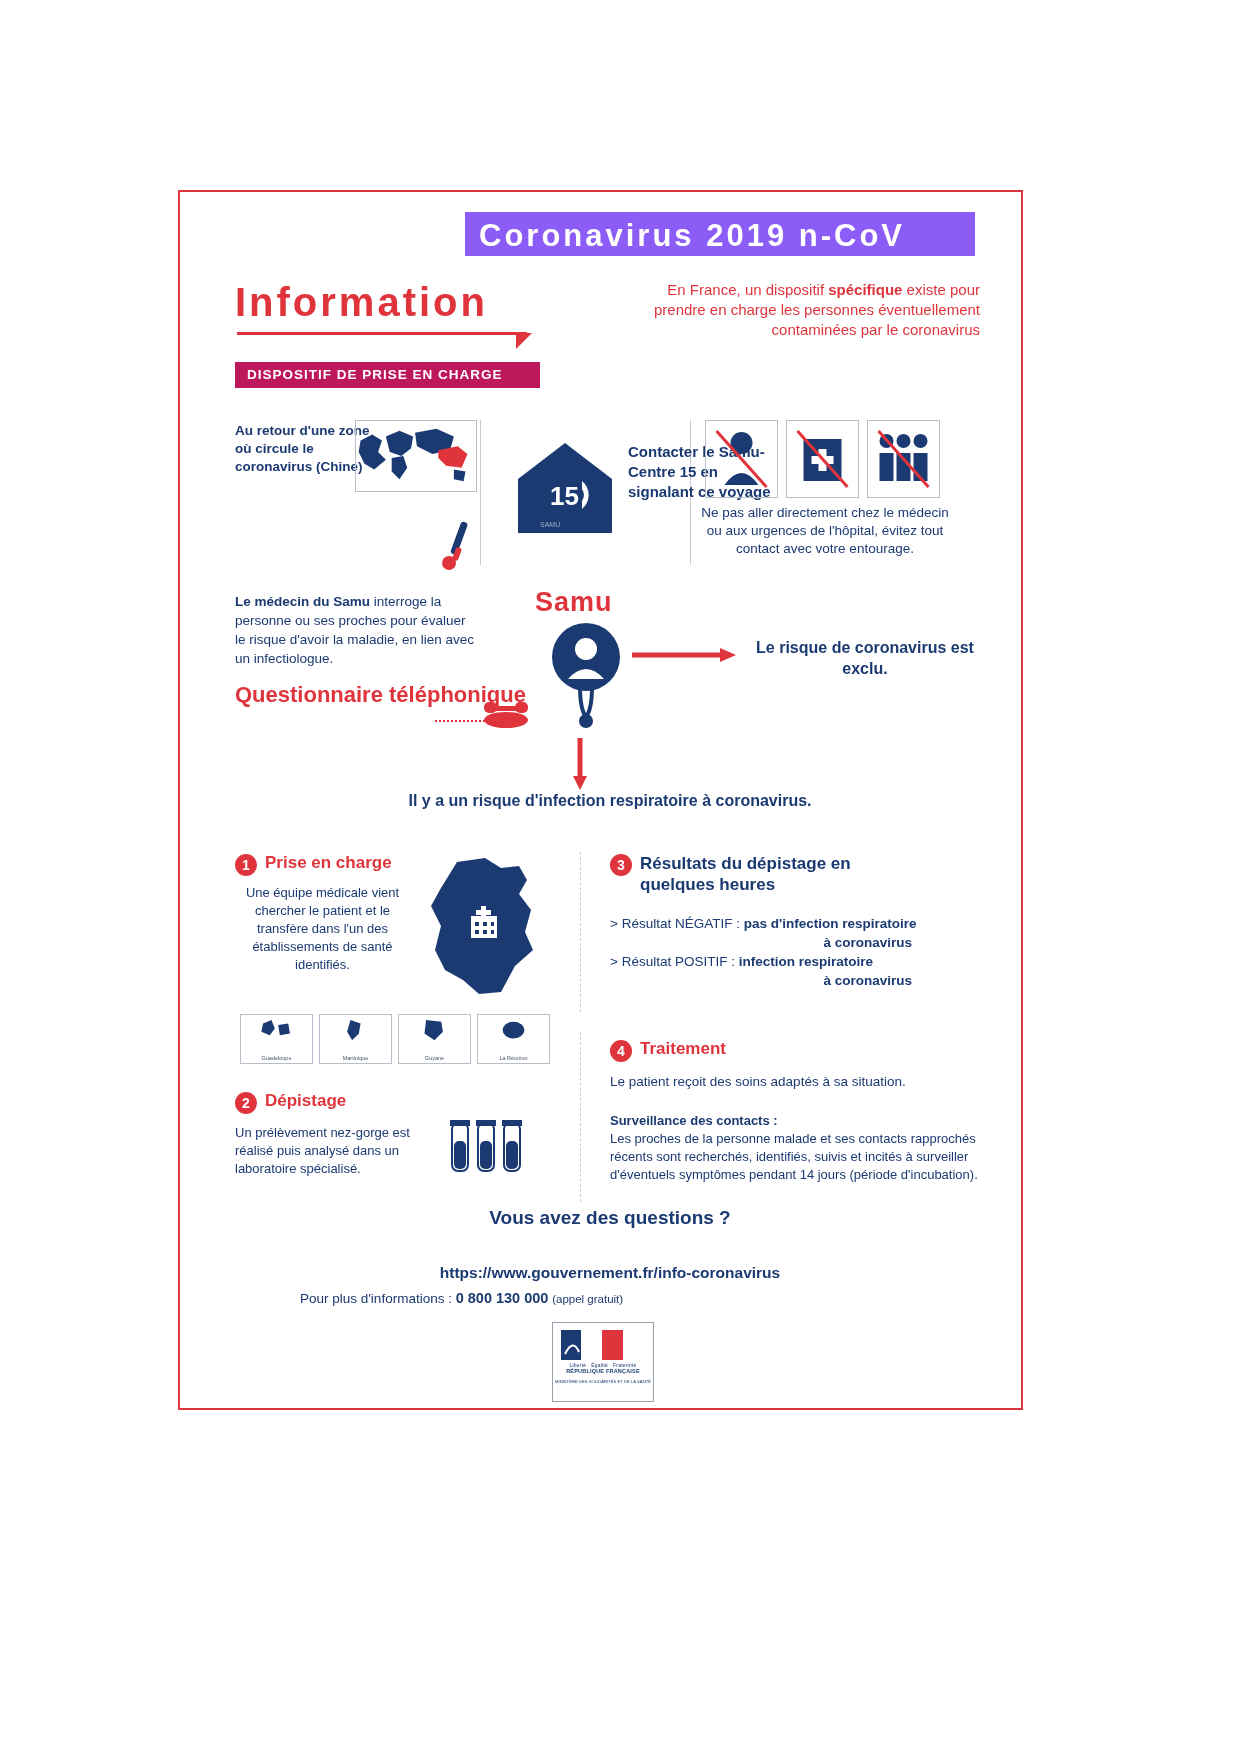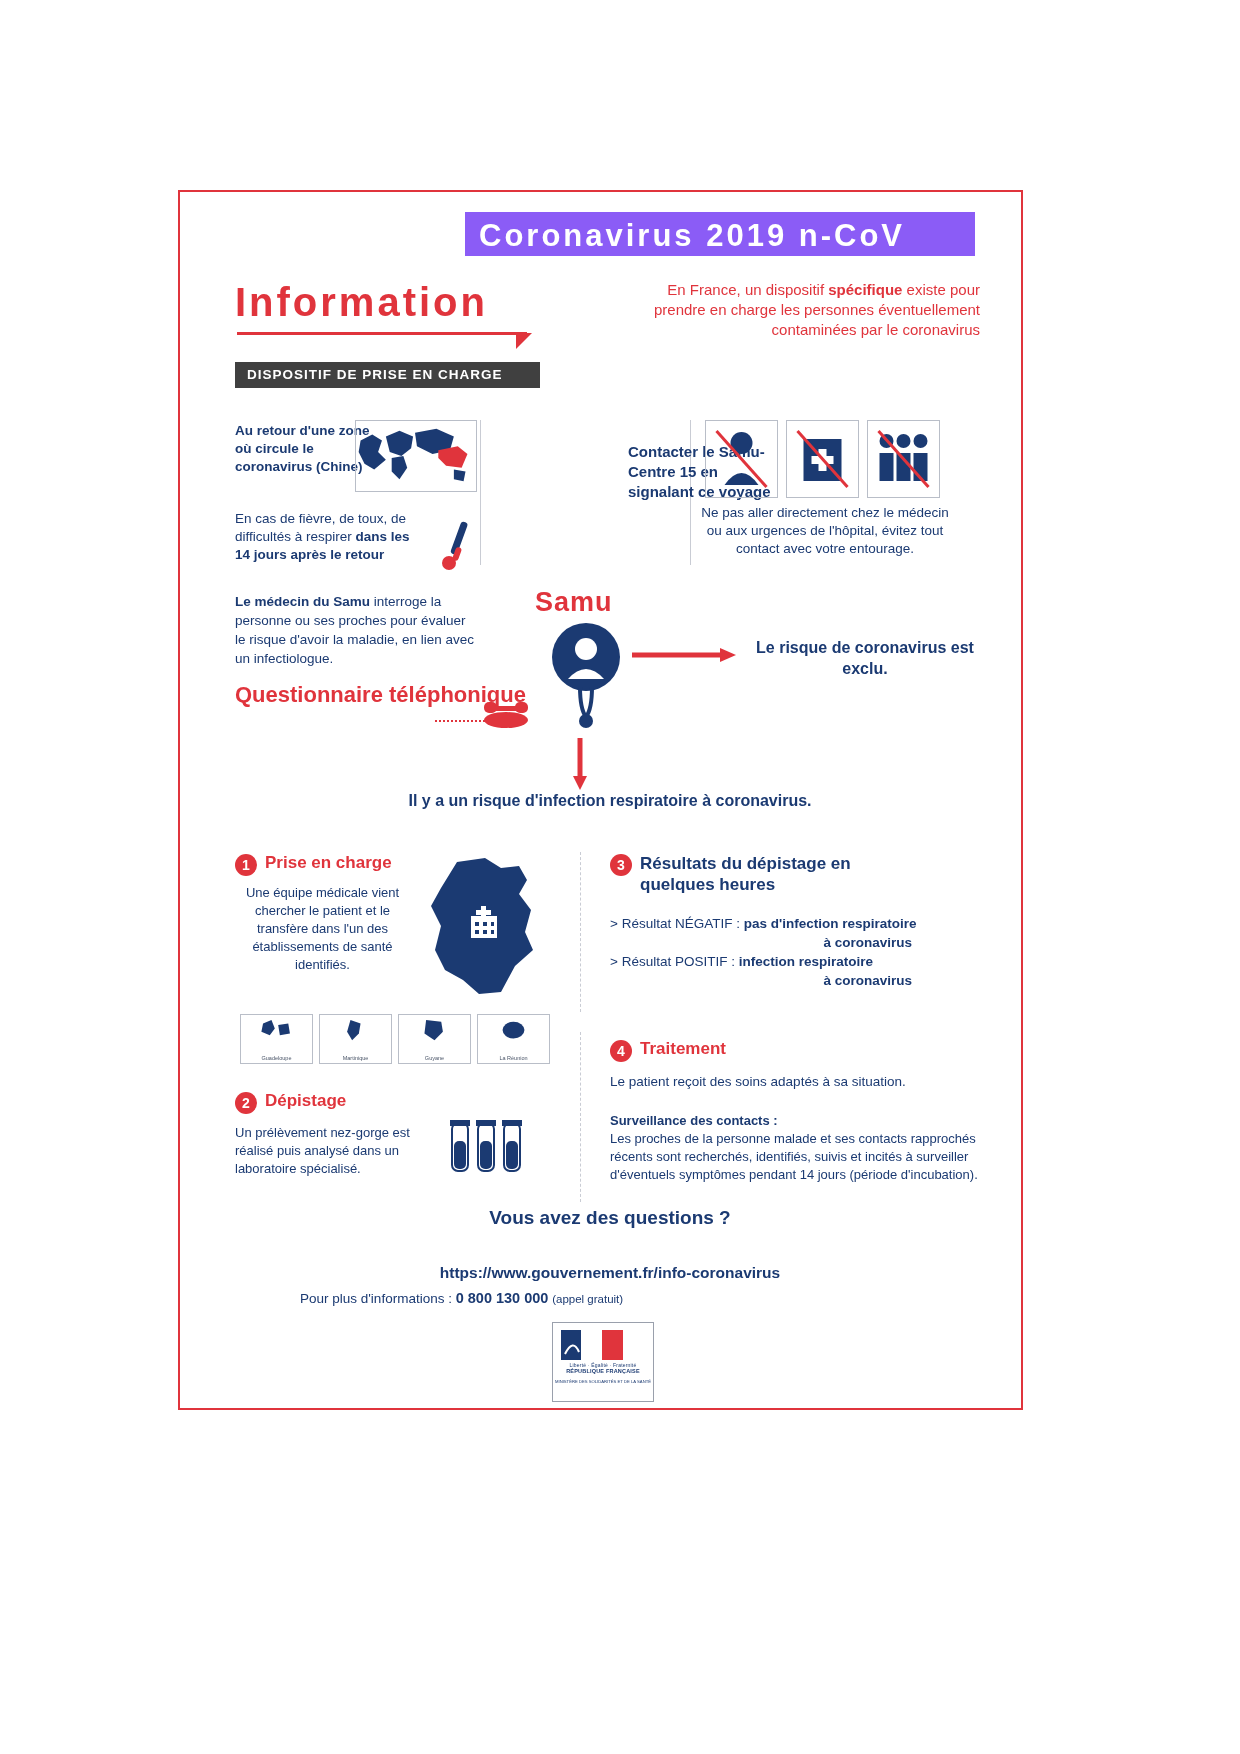--- a/index.html
+++ b/index.html
@@ -8,21 +8,21 @@
   .poster{position:absolute;left:178px;top:190px;width:845px;height:1220px;border:2.5px solid #e0343c;box-sizing:border-box;background:#fff;}
 
   
   .title-bar{position:absolute;left:285px;top:20px;width:510px;height:44px;background:#8b5cf6;}
   .title-bar span{display:block;color:#fff;font-size:31px;letter-spacing:3px;font-weight:bold;padding:6px 0 0 14px;}
 
   .info-word{position:absolute;left:55px;top:88px;color:#e0343c;font-size:40px;font-weight:bold;letter-spacing:3px;}
   .info-rule{position:absolute;left:57px;top:140px;width:290px;height:3px;background:#e0343c;}
   .info-tail{position:absolute;left:336px;top:141px;width:0;height:0;border-left:16px solid #e0343c;border-bottom:16px solid transparent;}
 
-  .sub-bar{position:absolute;left:55px;top:170px;width:305px;height:26px;background:#404040;}
+  .sub-bar{position:absolute;left:55px;top:170px;width:305px;height:26px;background:#be185d;}
   .sub-bar span{display:block;color:#fff;font-size:13.5px;font-weight:bold;letter-spacing:1px;padding:5px 0 0 12px;}
 
   .intro{position:absolute;left:470px;top:88px;width:330px;text-align:right;font-size:15px;line-height:20px;color:#e0343c;}
   .intro b{font-weight:bold;}
 
   
   .divider-v{position:absolute;background:#c9ccd4;width:1px;}
   .d1{left:300px;top:228px;height:145px;}
   .d2{left:510px;top:228px;height:145px;}
 
@@ -135,32 +135,37 @@
       <svg viewBox="0 0 120 70" width="118" height="68">
         <path d="M4 20 L16 14 L26 20 L22 32 L30 40 L18 50 L8 44 L2 32 Z" fill="#1b3a72"></path>
         <path d="M30 16 L44 10 L58 16 L56 28 L46 36 L34 32 Z" fill="#1b3a72"></path>
         <path d="M36 38 L48 36 L52 48 L44 60 L36 52 Z" fill="#1b3a72"></path>
         <path d="M60 12 L82 8 L100 16 L96 30 L78 34 L62 26 Z" fill="#1b3a72"></path>
         <path d="M84 30 L104 26 L114 34 L108 48 L92 46 L84 38 Z" fill="#e0343c"></path>
         <path d="M100 50 L112 52 L110 62 L100 60 Z" fill="#1b3a72"></path>
       </svg>
     </div>
 
-    <div class="r1a2">
-      <span>En cas de fièvre, de toux, de difficultés à respirer </span><b>dans les 14 jours après le retour</b>
-    </div>
 
     <div class="thermo">
       <svg viewBox="0 0 46 56" width="46" height="56">
         <rect x="26" y="4" width="7" height="34" rx="3" transform="rotate(20 29 20)" fill="#1b3a72"></rect>
         <circle cx="19" cy="46" r="7" fill="#e0343c"></circle>
         <rect x="24" y="30" width="6" height="14" rx="3" transform="rotate(20 27 37)" fill="#e0343c"></rect>
       </svg>
     </div>
 
+    <div class="house">
+      <svg viewBox="0 0 110 105" width="110" height="105">
+        <path d="M8 42 L55 6 L102 42 L102 96 L8 96 Z" fill="#1b3a72"></path>
+        <text x="40" y="68" font-family="Liberation Sans, sans-serif" font-size="26" font-weight="bold" fill="#fff">15</text>
+        <path d="M72 44 a18 18 0 0 1 0 28 l0 -8 a11 11 0 0 0 0 -12 Z" fill="#fff"></path>
+        <text x="30" y="90" font-family="Liberation Sans, sans-serif" font-size="7" fill="#9fb0cc">SAMU</text>
+      </svg>
+    </div>
 
     <div class="r1b">Contacter le Samu-Centre 15 en signalant ce voyage</div>
 
     <div class="noicons">
       <div class="noicon">
         <svg viewBox="0 0 70 76" width="100%" height="100%">
           <circle cx="35" cy="22" r="11" fill="#1b3a72"></circle>
           <path d="M18 64 q17 -24 34 0 Z" fill="#1b3a72"></path>
           <line x1="10" y1="10" x2="60" y2="66" stroke="#e0343c" stroke-width="3"></line>
         </svg>

